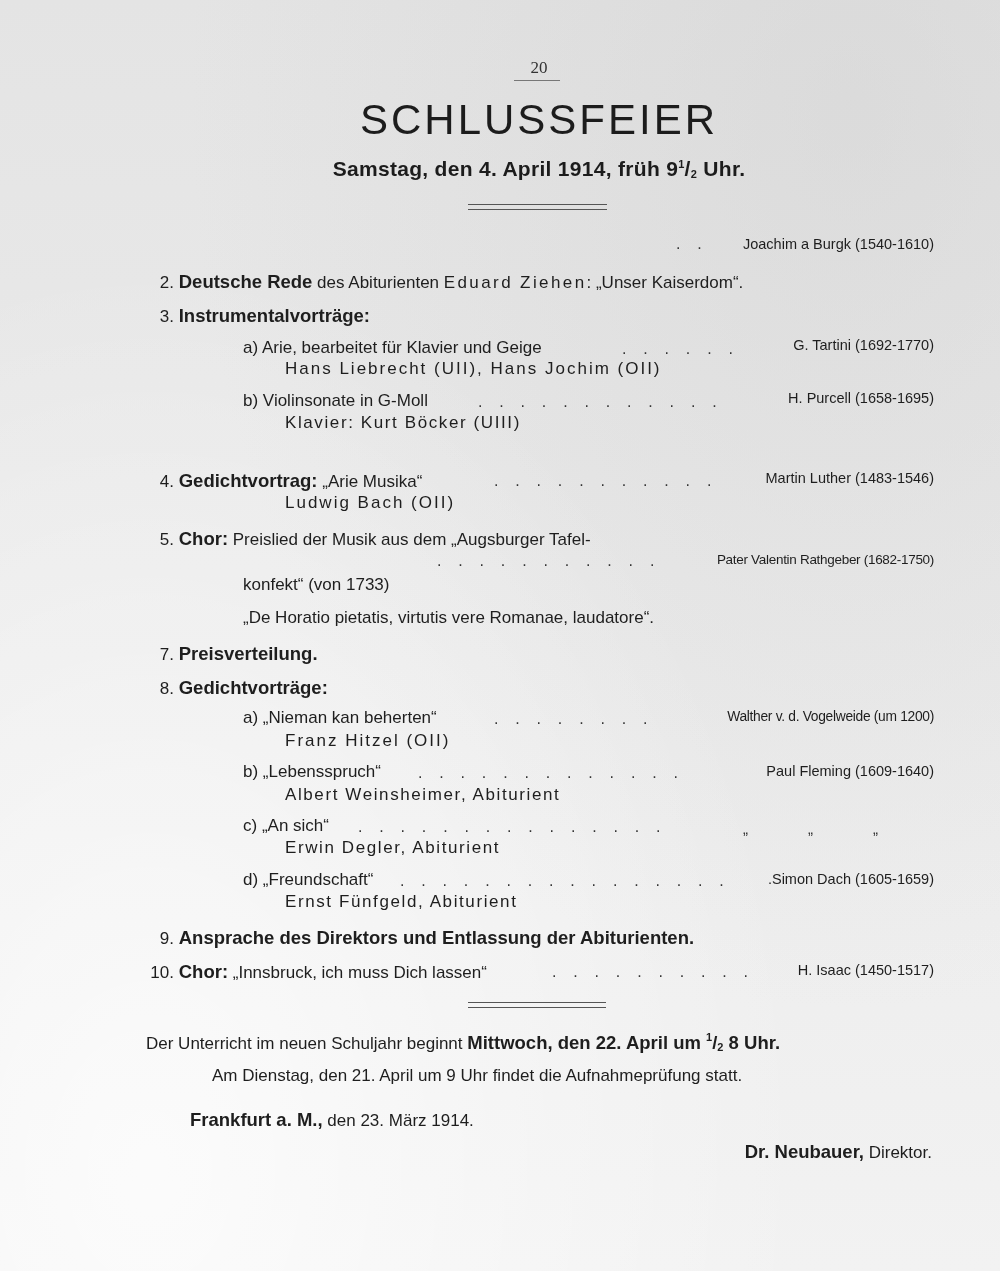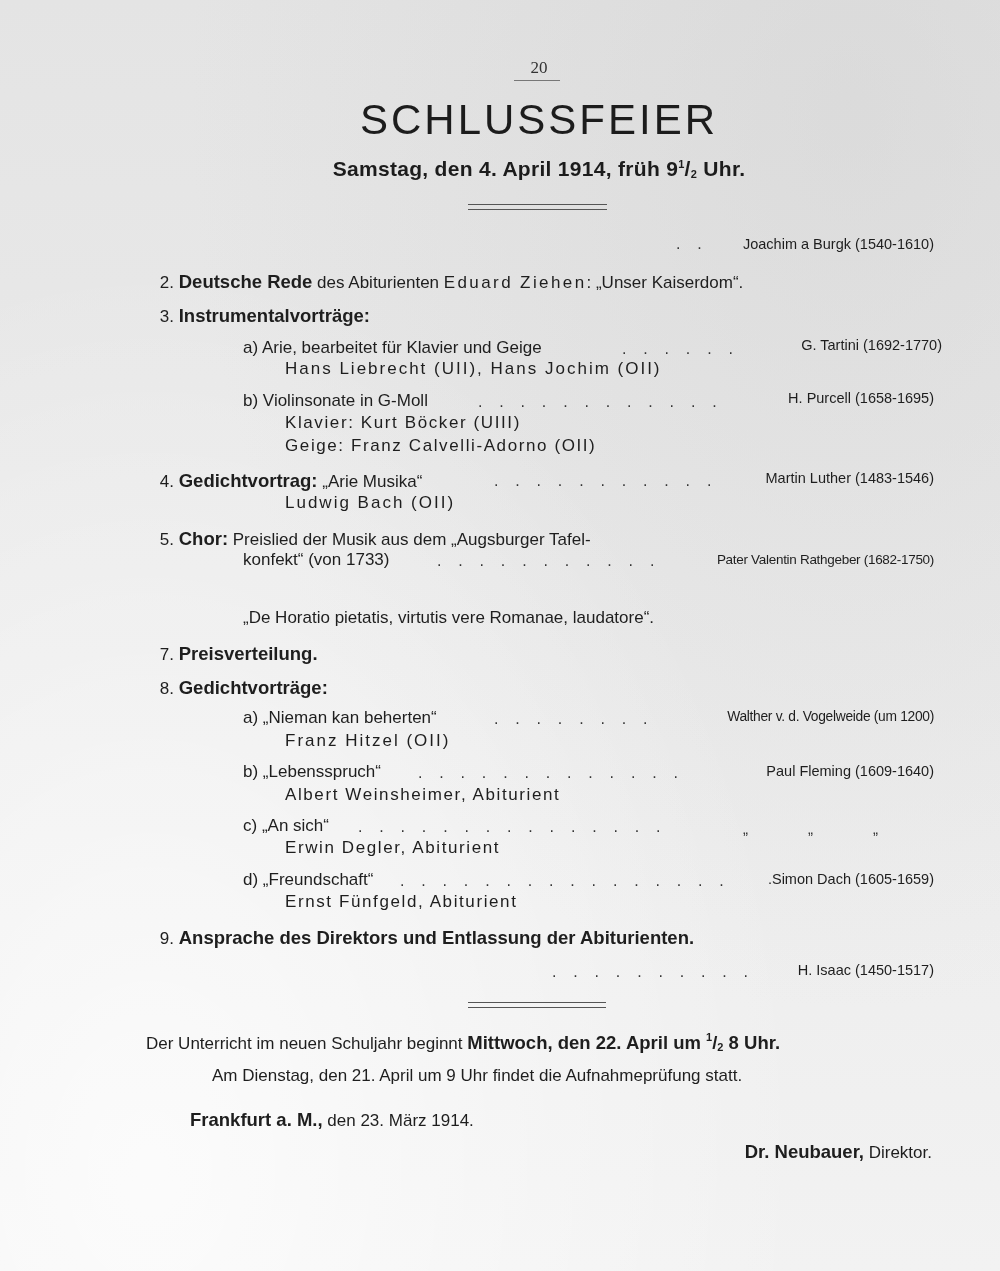--- a/index.html
+++ b/index.html
@@ -125,45 +125,44 @@
   <div class="abs prog" style="left:148px; top:305px;">
     <span class="num" style="width:26px;">3.</span>
     <span class="bold">Instrumentalvorträge:</span>
   </div>
 
   <div class="abs prog" style="left:243px; top:338px;">
     <span>a)</span>
     <span>Arie, bearbeitet für Klavier und Geige</span>
   </div>
   <div class="dots" style="left:622px; top:340px; width:110px;">. . . . . . . . . . . . . . . . . . . . . . . . . . . . . . . . . . . . . . . . . .</div>
-  <div class="right-attr" style="right:58px; top:337px;text-align:center;">G. Tartini (1692-1770)</div>
+  <div class="right-attr" style="right:66px; top:337px;text-align:center;">G. Tartini (1692-1770)</div>
   <div class="abs prog spaced" style="left:285px; top:359px; letter-spacing:2px;">Hans Liebrecht (UII),  Hans Jochim (OII)</div>
 
   <div class="abs prog" style="left:243px; top:391px;">
     <span>b)</span>
     <span>Violinsonate in G-Moll</span>
   </div>
   <div class="dots" style="left:478px; top:393px; width:256px;">. . . . . . . . . . . . . . . . . . . . . . . . . . . . . . . . . . . . . . . . . .</div>
   <div class="right-attr" style="right:66px; top:390px;">H. Purcell (1658-1695)</div>
   <div class="abs prog" style="left:285px; top:413px; letter-spacing:1.6px;">Klavier: Kurt Böcker (UIII)</div>
-  <div class="abs prog" style="left:285px; top:436px; letter-spacing:1.6px;">Geige: Franz Calvelli-Adorno (OII)</div>
 
   <div class="abs prog" style="left:148px; top:470px;">
     <span class="num" style="width:26px;">4.</span>
     <span class="bold">Gedichtvortrag:</span><span> „Arie Musika“</span>
   </div>
   <div class="dots" style="left:494px; top:472px; width:218px;">. . . . . . . . . . . . . . . . . . . . . . . . . . . . . . . . . . . . . . . . . .</div>
   <div class="right-attr" style="right:66px; top:470px;">Martin Luther (1483-1546)</div>
   <div class="abs prog" style="left:285px; top:493px; letter-spacing:2px;">Ludwig Bach (OII)</div>
 
   <div class="abs prog" style="left:148px; top:528px;">
     <span class="num" style="width:26px;">5.</span>
     <span class="bold">Chor:</span><span> Preislied der Musik aus dem „Augsburger Tafel-</span>
   </div>
-  <div class="abs prog" style="left:243px; top:550px;">konfekt“ (von 1733)</div>
+  <div class="abs prog" style="left:243px; top:575px;">konfekt“ (von 1733)</div>
   <div class="dots" style="left:437px; top:552px; width:222px;">. . . . . . . . . . . . . . . . . . . . . . . . . . . . . . . . . . . . . . . . . .</div>
   <div class="right-attr" style="right:66px; top:552px; font-size:13.5px; letter-spacing:-0.3px;margin-left:12px;">Pater Valentin Rathgeber (1682-1750)</div>
 
   <div class="abs prog" style="left:243px; top:608px;">„De Horatio pietatis, virtutis vere Romanae, laudatore“.</div>
 
   <div class="abs prog" style="left:148px; top:643px;">
     <span class="num" style="width:26px;">7.</span>
     <span class="bold">Preisverteilung.</span>
   </div>
 
@@ -204,20 +203,24 @@
   </div>
   <div class="dots" style="left:400px; top:872px; width:326px;">. . . . . . . . . . . . . . . . . . . . . . . . . . . . . . . . . . . . . . . . . .</div>
   <div class="right-attr" style="right:66px; top:871px;">.Simon Dach (1605-1659)</div>
   <div class="abs prog" style="left:285px; top:892px; letter-spacing:1.6px;">Ernst Fünfgeld, Abiturient</div>
 
   <div class="abs prog" style="left:148px; top:927px;">
     <span class="num" style="width:26px;">9.</span>
     <span class="bold">Ansprache des Direktors und Entlassung der Abiturienten.</span>
   </div>
 
+  <div class="abs prog" style="left:140px; top:961px;">
+    <span class="num" style="width:34px;">10.</span>
+    <span class="bold">Chor:</span><span> „Innsbruck, ich muss Dich lassen“</span>
+  </div>
   <div class="dots" style="left:552px; top:963px; width:202px;">. . . . . . . . . . . . . . . . . . . . . . . . . . . . . . . . . . . . . . . . . .</div>
   <div class="right-attr" style="right:66px; top:962px;">H. Isaac (1450-1517)</div>
 
   <div class="abs double-rule" style="left:468px; top:1002px; width:138px;"></div>
 
   <div class="abs foot" style="left:146px; top:1031px;">
     <span>Der Unterricht im neuen Schuljahr beginnt </span><span class="foot-bold">Mittwoch, den 22. April um </span><span class="frac foot-bold"><sup>1</sup>/<sub>2</sub></span><span class="foot-bold"> 8 Uhr.</span>
   </div>
   <div class="abs foot" style="left:212px; top:1066px;">Am Dienstag, den 21. April um 9 Uhr findet die Aufnahmeprüfung statt.</div>
 

